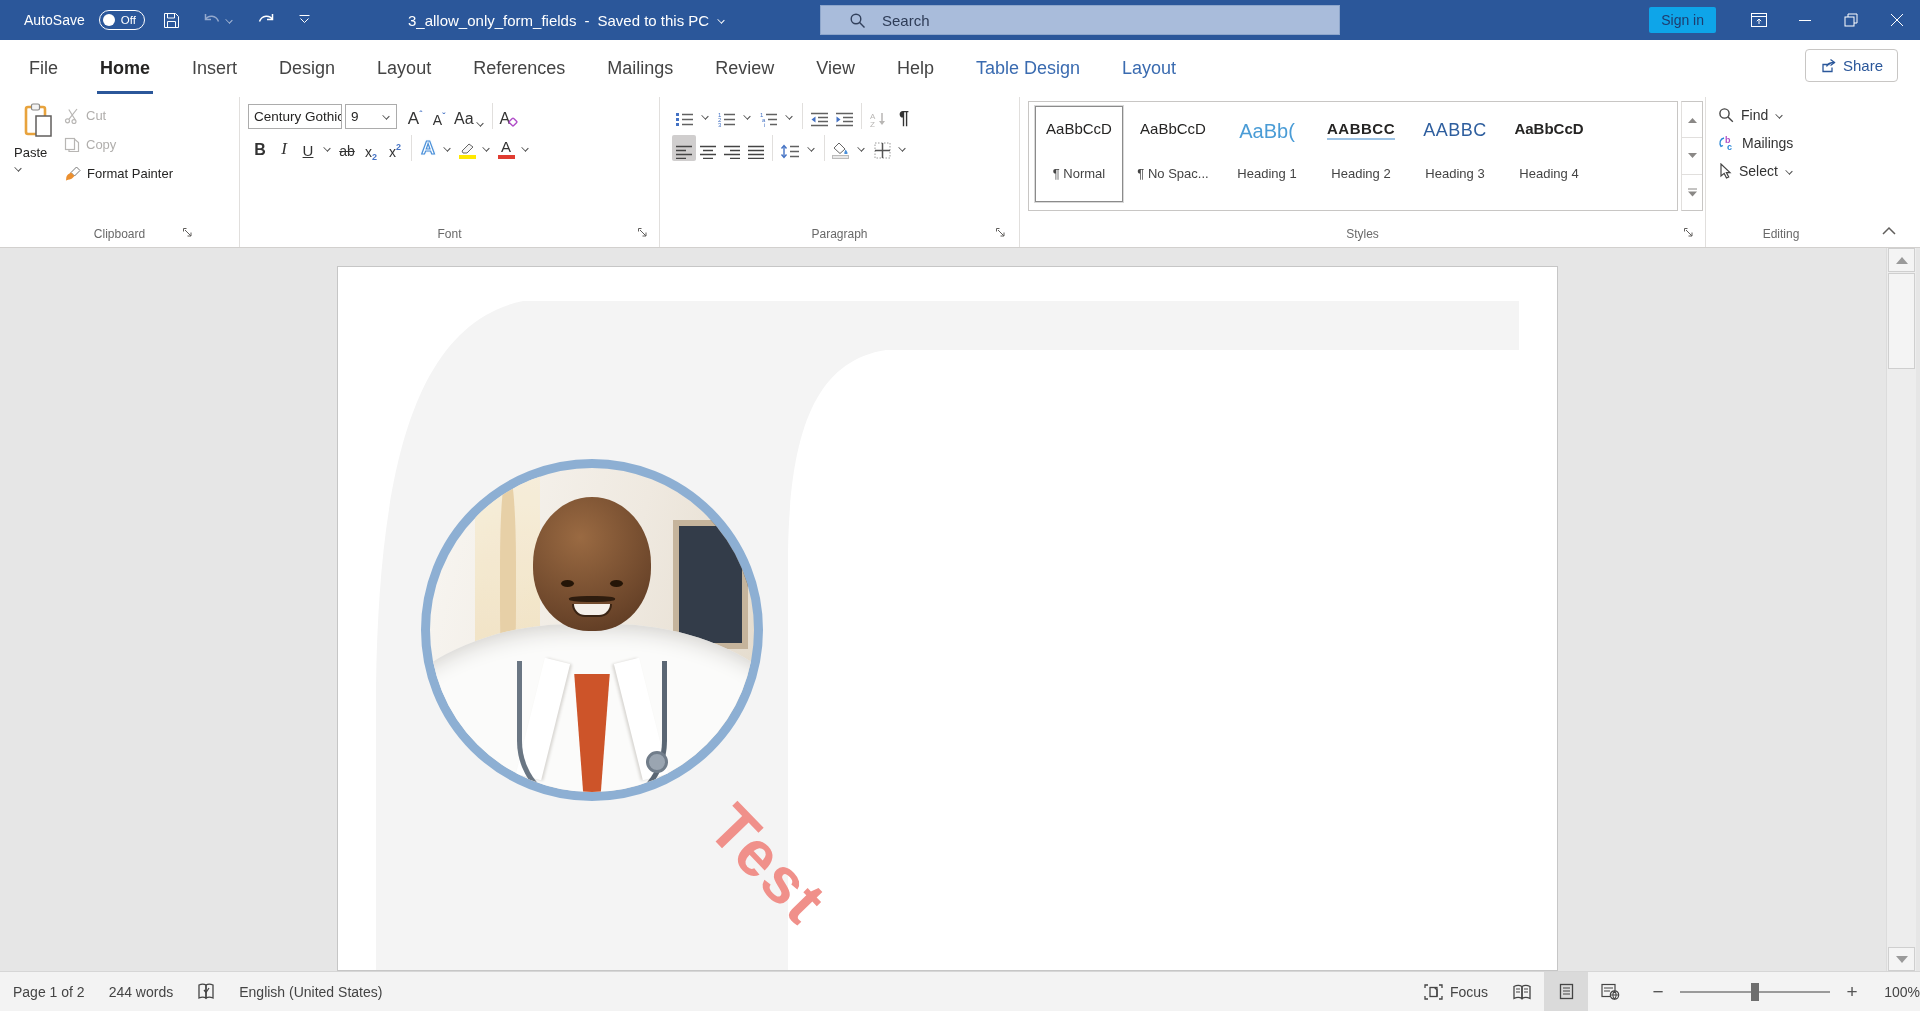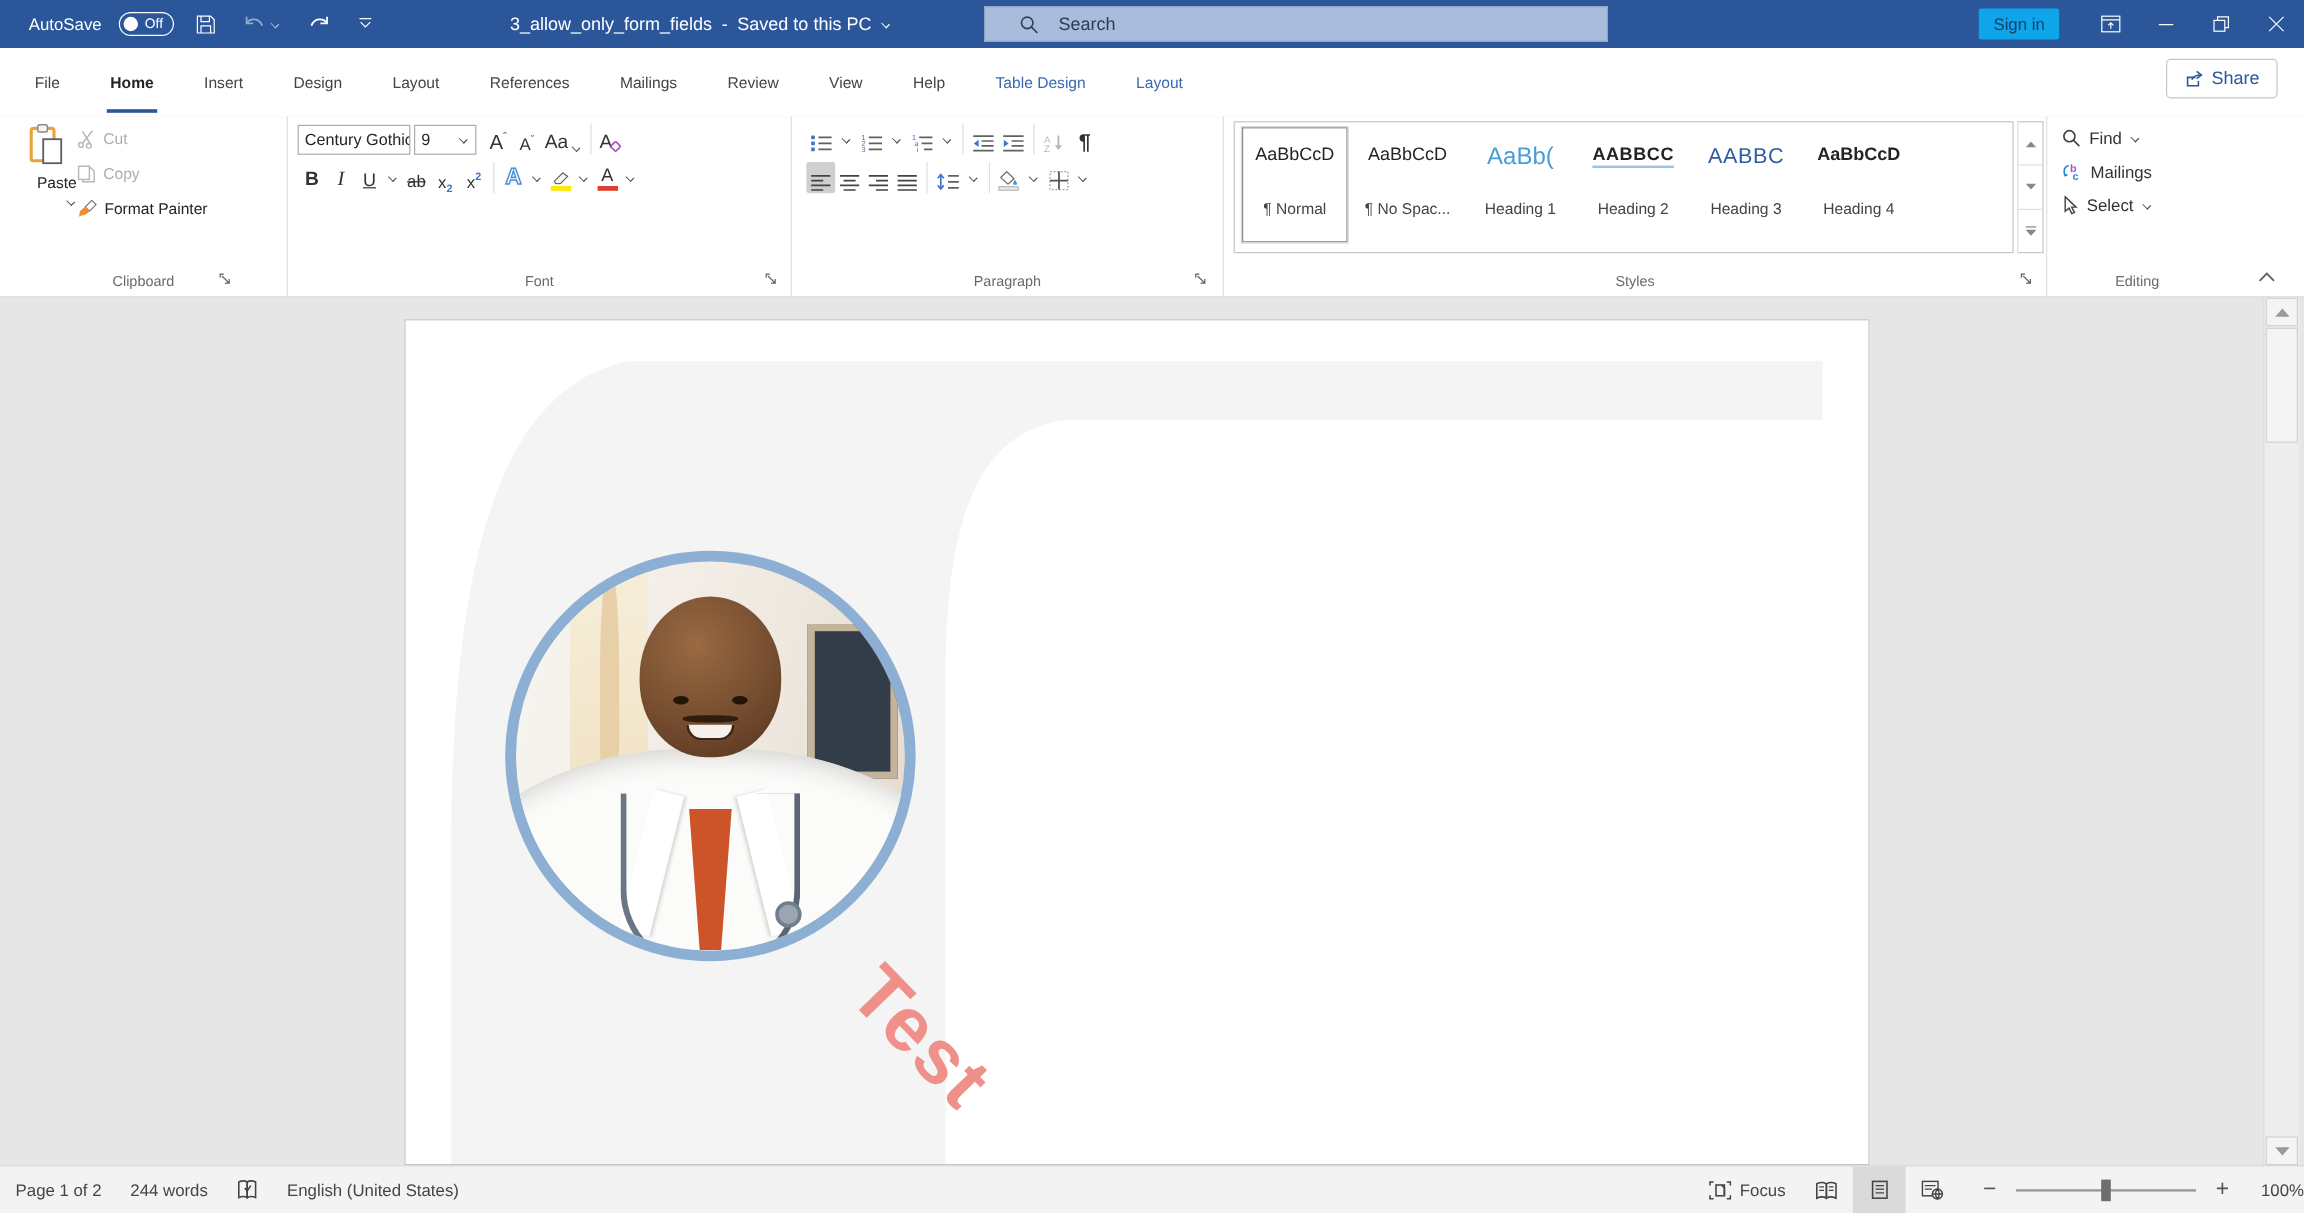--- a/index.html
+++ b/index.html
@@ -12,47 +12,47 @@
   .cv.dim::after{border-color:#a9bad6}
 
   
   .titlebar{position:absolute;left:0;top:0;width:1920px;height:40px;background:#2b579a;color:#fff;display:flex;align-items:center}
   .tb-left{display:flex;align-items:center;gap:14px;padding-left:24px}
   .tb-text{font-size:14px}
   .toggle{display:inline-flex;align-items:center;gap:6px;border:1px solid #fff;border-radius:10px;height:20px;padding:0 8px 0 3px;cursor:pointer}
   .knob{width:12px;height:12px;border-radius:50%;background:#fff}
   .tstate{font-size:11.5px}
   .tbtn{display:inline-flex;align-items:center;gap:3px;padding:4px;cursor:pointer}
-  .tb-title{position:absolute;left:425px;top:0;height:40px;display:flex;align-items:center;gap:8px;font-size:15px;cursor:default}
+  .tb-title{position:absolute;left:408px;top:0;height:40px;display:flex;align-items:center;gap:8px;font-size:15px;cursor:default}
   .tb-search{position:absolute;left:820px;top:5px;width:520px;height:30px;background:#a9bcdb;border:1px solid #8ea6cb;display:flex;align-items:center;padding-left:28px;gap:16px}
   .tb-search input{background:transparent;border:none;outline:none;font-size:15px;color:#27344d;width:380px;font-family:"Liberation Sans",sans-serif}
   .tb-search input::placeholder{color:#2e3c57;opacity:1}
   .tb-right{position:absolute;right:0;top:0;height:40px;display:flex;align-items:center}
   .signin{background:#0ea5e9;color:#1e3c6e;font-size:14px;padding:5px 12px;border-radius:2px;margin-right:20px;cursor:pointer}
   .wbtn{width:46px;height:40px;display:flex;align-items:center;justify-content:center;cursor:pointer}
 
   
   .tabrow{position:absolute;left:0;top:40px;width:1920px;height:57px;background:#fff;display:flex;align-items:center;padding-left:8px}
-  .tab{font-size:13px;color:#444;padding:0 21px;height:100%;display:flex;align-items:center;position:relative;cursor:pointer;white-space:nowrap}
+  .tab{font-size:18px;color:#444;padding:0 21px;height:100%;display:flex;align-items:center;position:relative;cursor:pointer;white-space:nowrap}
   .tab.active{color:#252423;font-weight:700}
   .tab.active::after{content:"";position:absolute;left:18px;right:18px;bottom:3px;height:3px;background:#2b579a}
   .tab.ctx{color:#3a6bb0}
   .share{position:absolute;right:22px;top:9px;border:1px solid #c8c6c4;border-radius:4px;background:#fff;color:#2b579a;font-size:15px;display:flex;align-items:center;gap:7px;padding:7px 14px;cursor:pointer}
 
   
   .ribbon{position:absolute;left:0;top:97px;width:1920px;height:151px;background:#fff;border-bottom:1px solid #d2d0ce}
   .group{position:absolute;top:0;height:150px;border-right:1px solid #e1dfdd}
   .glabel{position:absolute;bottom:6px;left:0;right:0;text-align:center;font-size:12px;color:#696969}
   .launcher{position:absolute;bottom:6px;width:14px;height:14px;cursor:pointer}
   .g-clip{left:0;width:240px}
   .g-font{left:240px;width:420px}
   .g-par{left:660px;width:360px}
   .g-sty{left:1020px;width:686px}
   .g-edit{left:1706px;width:150px;border-right:none}
-  .bigbtn{position:absolute;left:14px;top:4px;width:50px;height:112px;text-align:right;cursor:pointer;border-radius:2px}
+  .bigbtn{position:absolute;left:14px;top:4px;width:50px;height:112px;text-align:left;cursor:pointer;border-radius:2px}
   .bigbtn .blabel{font-size:13px;color:#252423;margin-top:4px}
   .clip-col{position:absolute;left:64px;top:4px}
   .mrow{display:flex;align-items:center;gap:6px;height:29px;cursor:pointer;font-size:13px}
   .mrow .lab{color:#252423}
   .mrow.dis .lab{color:#b0aeac}
   .frow{position:absolute;left:0;display:flex;align-items:center}
   .combo{border:1px solid #acacac;background:#fff;height:25px;display:flex;align-items:center;justify-content:space-between;padding:0 5px;font-size:13.5px;color:#252423;cursor:pointer;white-space:nowrap;overflow:hidden}
   .fbtn{height:26px;min-width:24px;display:flex;align-items:flex-end;justify-content:center;padding:2px 3px;cursor:pointer;position:relative}
   .fbtn.sel{background:#d0cece;border-radius:2px}
   .vdiv{width:1px;height:26px;background:#e1dfdd;margin:0 4px}

